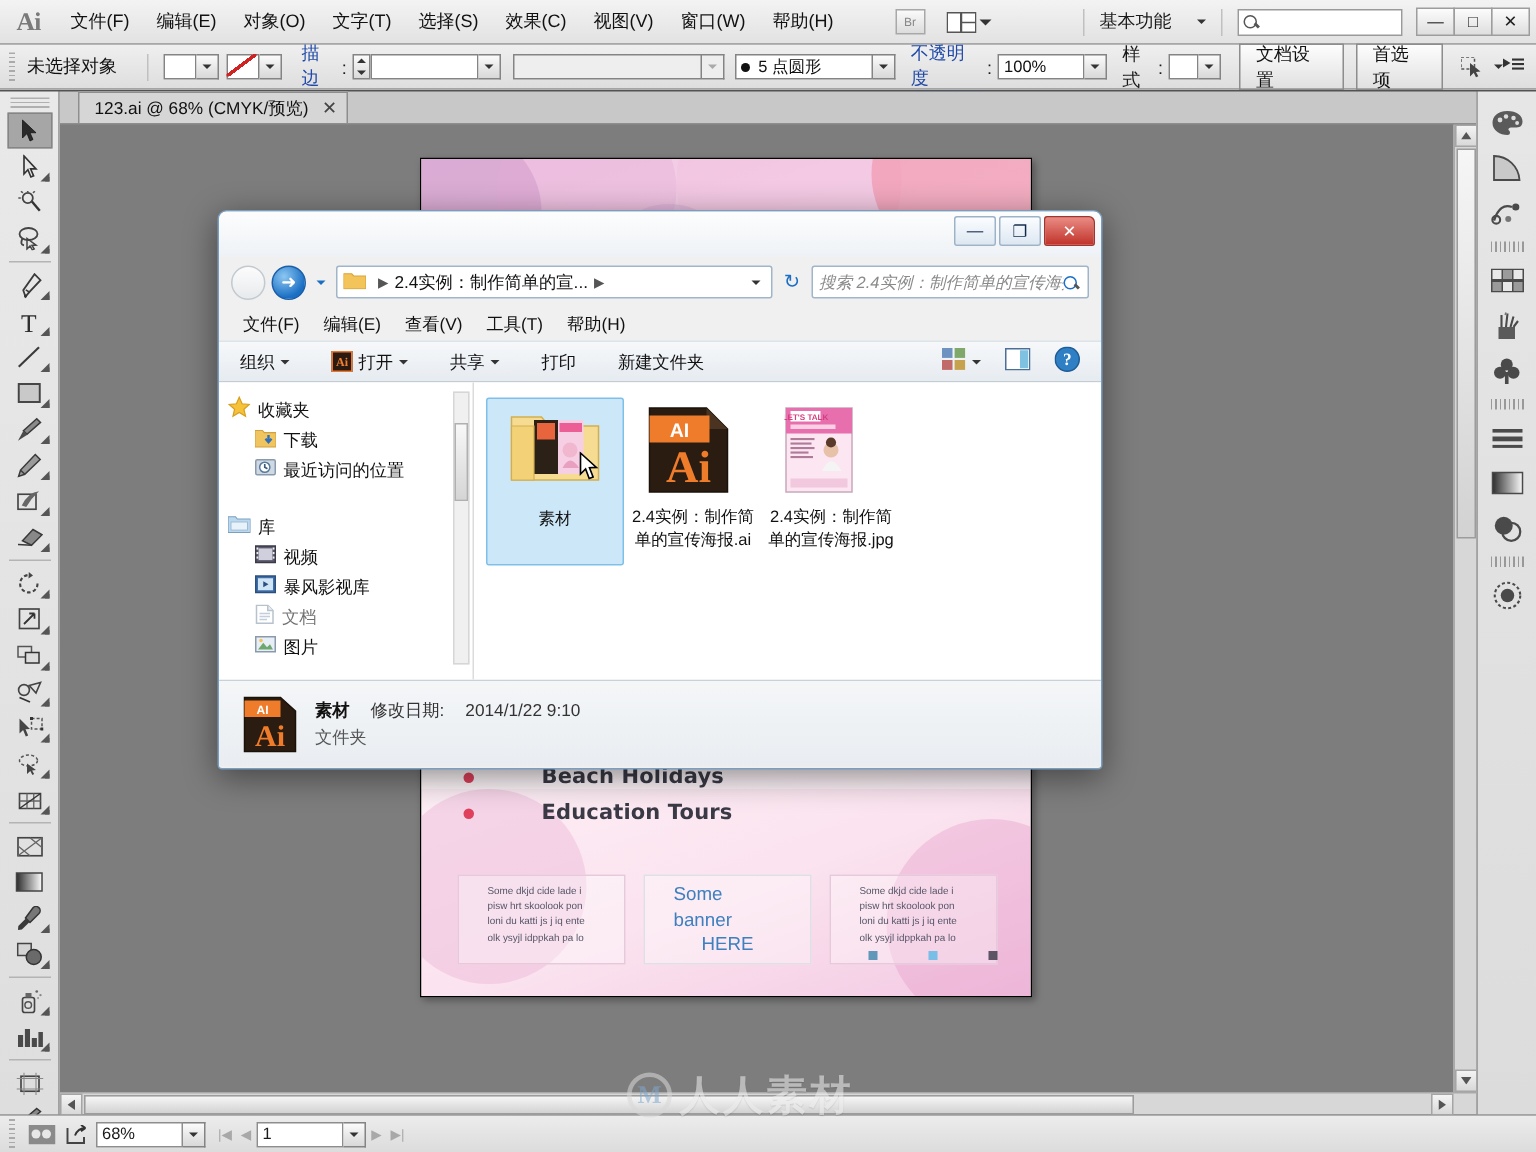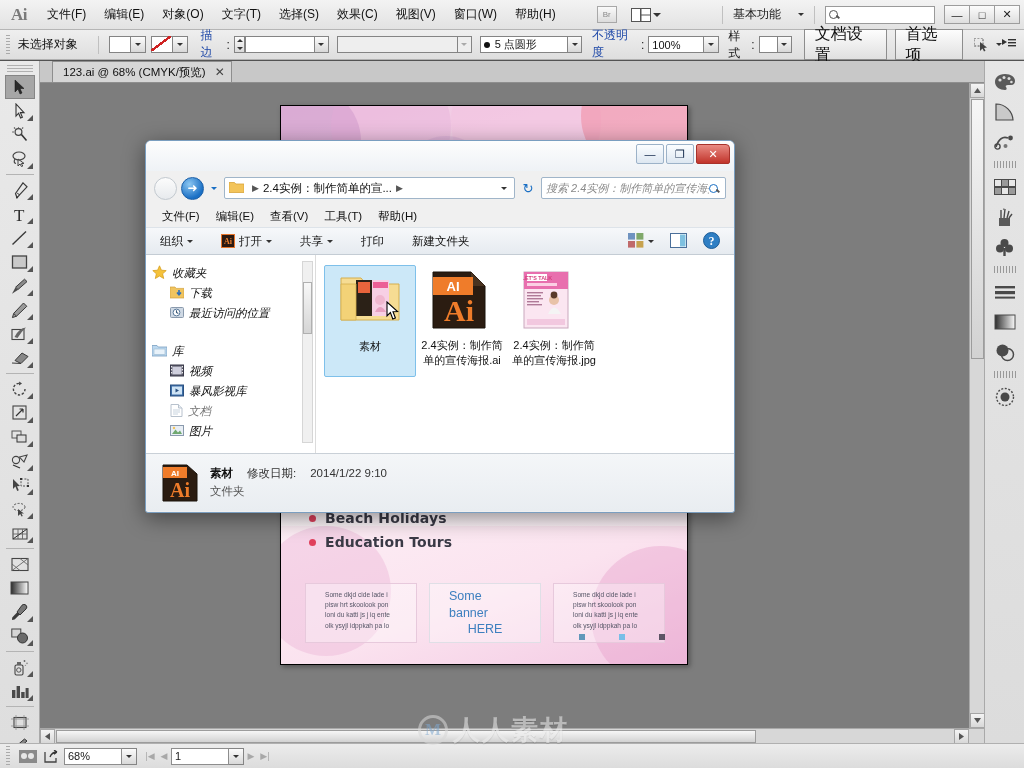--- a/index.html
+++ b/index.html
@@ -79,21 +79,21 @@
   .spin i { width:0;height:0;border-left:3px solid transparent;border-right:3px solid transparent; }
   .spin i.up{border-bottom:3px solid #333;}
   .spin i.dn{border-top:3px solid #333;}
   .field {
     height:17px;border:1px solid #848484;background:#fff;display:flex;align-items:center;
     padding:0 3px;font-size:11px;color:#111;
   }
   .field.dis { background:#eee;color:#999; }
   .cb-btn {
     height:31px;border:1px solid #8d8d8d;background:linear-gradient(#fdfdfd,#e0e0e0);
-    padding:0 10px;display:flex;align-items:center;font-size:16px;color:#111;
+    padding:0 10px;display:flex;align-items:center;font-size:12px;color:#111;
   }
 
   
   .tabbar {
     position:absolute;left:40px;top:61px;width:944px;height:22px;
     background:#c8c8c8;border-bottom:1px solid #8e8e8e;display:flex;align-items:flex-end;
   }
   .doctab {
     height:21px;background:#d6d6d6;border:1px solid #8e8e8e;border-bottom:none;
     display:flex;align-items:center;padding:0 6px 0 10px;font-size:11.5px;color:#111;margin-left:12px;
@@ -130,21 +130,21 @@
     box-shadow:2px 2px 5px rgba(0,0,0,.35);
   }
   .poster { position:absolute;inset:0;overflow:hidden;
     background:linear-gradient(160deg,#f0c6e2 0%,#f6d9ea 28%,#fdf0f6 55%,#fbe3ef 80%,#f3c9e3 100%); }
   .bub { position:absolute;border-radius:50%;opacity:.5; }
   .poster-white {
     position:absolute;left:0;right:0;top:120px;height:300px;
     background:linear-gradient(to bottom, rgba(255,255,255,.55), rgba(255,255,255,.88) 40%, rgba(255,255,255,.5));
   }
   .bullets { position:absolute;left:28px;top:404px;font-family:"DejaVu Sans",sans-serif; }
-  .bullet { display:flex;align-items:center;margin-bottom:8px; }
+  .bullet { display:flex;align-items:center;margin-bottom:8px;gap:36px; }
   .bullet .dot { width:7px;height:7px;border-radius:50%;background:#e0405c;margin-right:9px; }
   .bullet span { font-size:14px;color:#3a3a46;font-weight:600;letter-spacing:.1px; }
   .cards { position:absolute;left:24px;top:477px;width:360px;display:flex;justify-content:space-between; }
   .card { width:112px;height:60px;border:1px solid #e7c9dc;background:rgba(255,255,255,.35);
      padding:6px 19px;font-size:6.6px;line-height:1.55;color:#555566; }
   .card.banner { display:flex;flex-direction:column;align-items:center;justify-content:center;
      color:#3d7fbf;font-size:12.5px;line-height:1.35;border-color:#dfdfe6; }
   .footer-strip { position:absolute;left:22px;right:22px;bottom:22px;height:10px;
      display:flex;align-items:center;justify-content:flex-end;opacity:.75; }
   .fdot { width:6px;height:6px;margin-left:34px; }
@@ -226,21 +226,21 @@
     height:28px;background:linear-gradient(#f6f8fa,#e6ebf0);border-top:1px solid #dde3e9;
     border-bottom:1px solid #c4ccd4;display:flex;align-items:center;padding:0 6px;
   }
   .tb-item { display:flex;align-items:center;padding:3px 8px;font-size:11.5px;color:#111;gap:4px; }
   .ai-mini { width:14px;height:14px;background:#2b1a12;border:1px solid #e8762c;
      color:#f08030;font-size:8px;font-weight:bold;display:flex;align-items:center;justify-content:center;
      font-family:"Liberation Serif",serif; }
   .ex-body { height:198px;display:flex;background:#fff; }
   .navpane {
     width:170px;background:#fff;border-right:1px solid #dcdcdc;position:relative;
-    padding:8px 0 0 6px;overflow:hidden;font-style:italic;
+    padding:8px 0 0 6px;overflow:hidden;
   }
   .np-item { display:flex;align-items:center;height:20px;font-size:11.5px;color:#111;gap:5px; }
   .np-item.child { padding-left:18px; }
   .np-item.root { font-weight:normal; }
   .np-scroll { position:absolute;right:2px;top:6px;width:11px;height:182px;background:#f0f0f0;border:1px solid #d6d6d6; }
   .np-thumb { position:absolute;left:0;top:20px;width:9px;height:52px;background:linear-gradient(#f8f8f8,#d5d5d5);border:1px solid #b0b0b0; }
   .filepane { flex:1;background:#fff;padding:10px 0 0 8px;display:flex;flex-wrap:wrap;align-content:flex-start; }
   .fileitem { width:92px;height:112px;display:flex;flex-direction:column;align-items:center;padding-top:6px; }
   .fileitem.sel { background:#cce8f8;border:1px solid #7ec0ea;border-radius:2px; }
   .ficon { width:62px;height:62px;margin-bottom:5px;position:relative; }

